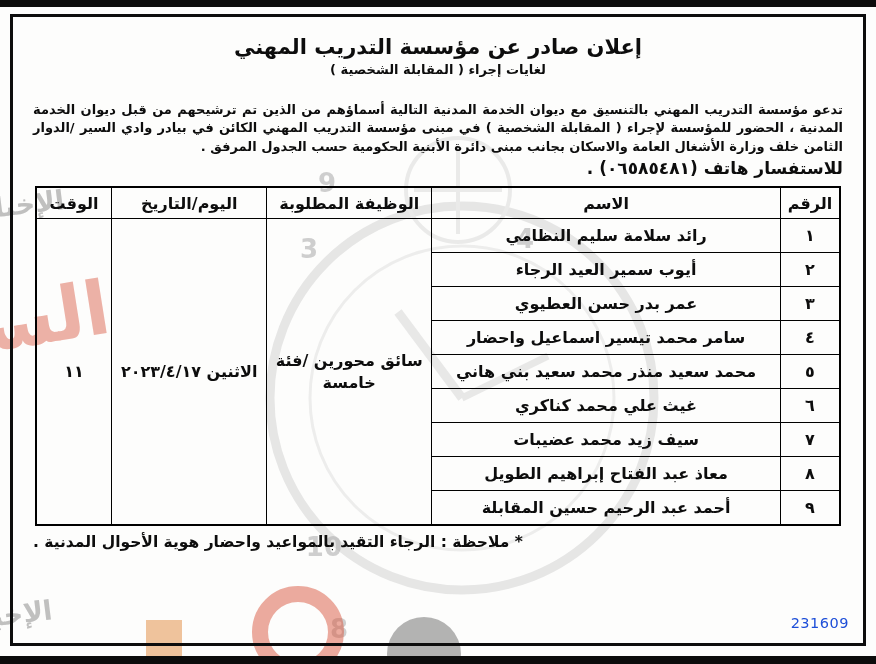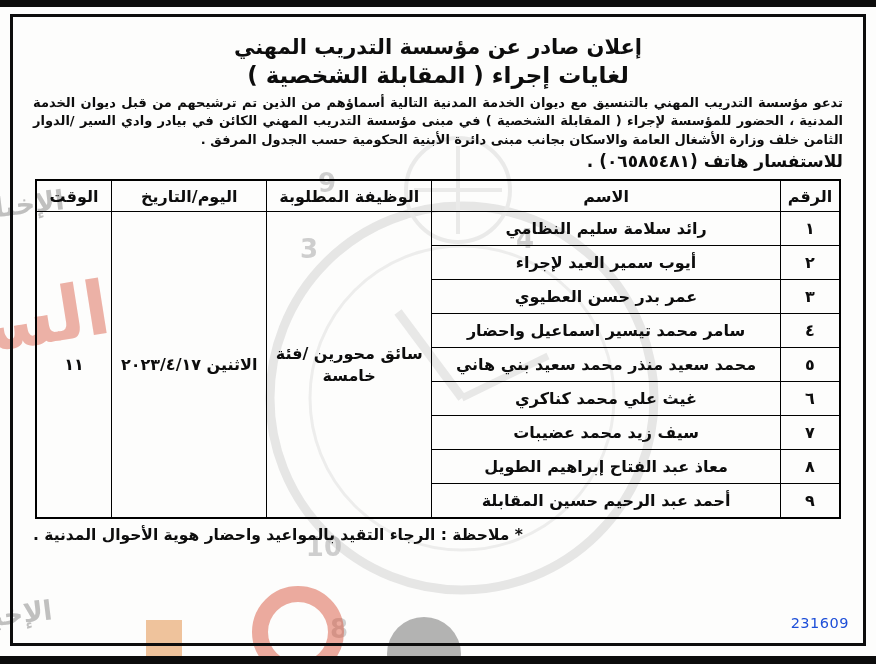--- a/index.html
+++ b/index.html
@@ -28,22 +28,22 @@
     font-weight:700;
   }
   .title{
     text-align:center;
     font-size:21px;
     margin:2px 0 3px 0;
     font-weight:700;
   }
   .subtitle{
     text-align:center;
-    font-size:23px;
-    margin:0 0 6px 0;
+    font-size:13px;
+    margin:0 0 24px 0;
     font-weight:700;
   }
   .bodytext{
     font-size:13px;
     line-height:1.42;
     text-align:justify;
     margin:0;
   }
   .phoneline{
     font-size:17px;
@@ -158,21 +158,21 @@
       <tbody>
         <tr>
           <td class="num-cell">١</td>
           <td>رائد سلامة سليم النظامي</td>
           <td class="job-cell" rowspan="9">سائق محورين /فئة خامسة</td>
           <td class="date-cell" rowspan="9">الاثنين ٢٠٢٣/٤/١٧</td>
           <td rowspan="9">١١</td>
         </tr>
         <tr>
           <td class="num-cell">٢</td>
-          <td>أيوب سمير العيد لإجراء</td>
+          <td>أيوب سمير العيد الرجاء</td>
         </tr>
         <tr>
           <td class="num-cell">٣</td>
           <td>عمر بدر حسن العطيوي</td>
         </tr>
         <tr>
           <td class="num-cell">٤</td>
           <td>سامر محمد تيسير اسماعيل واحضار</td>
         </tr>
         <tr>

